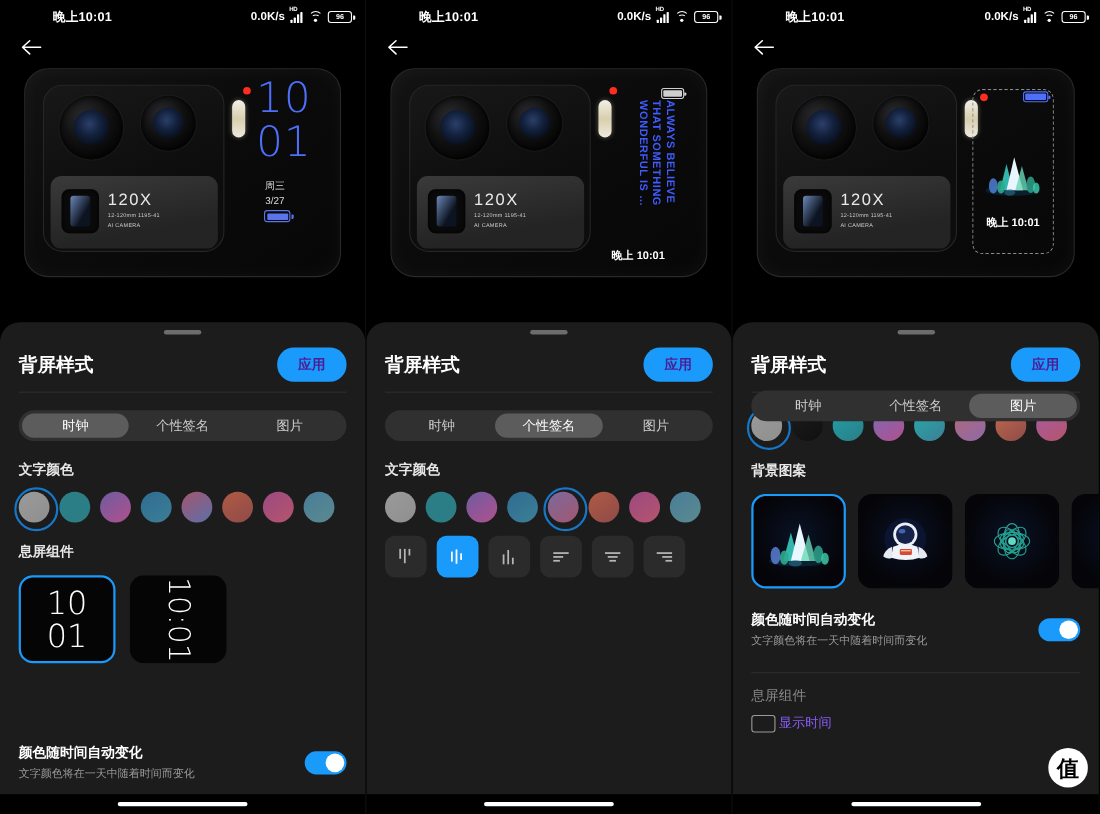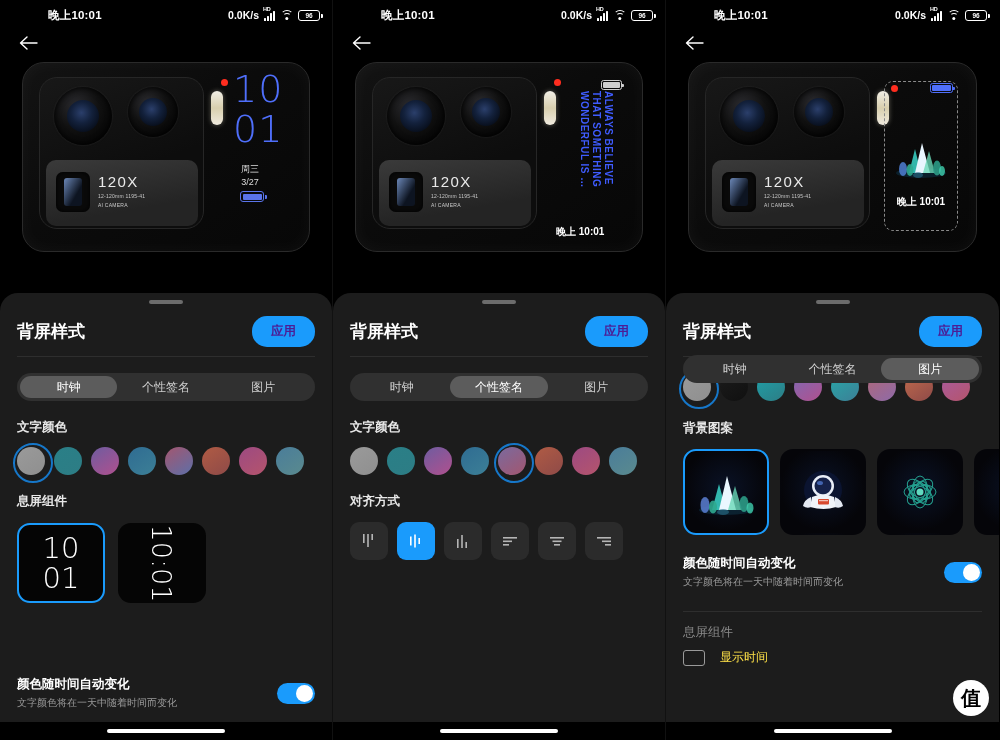--- a/index.html
+++ b/index.html
@@ -211,21 +211,21 @@
   .thumbs { display: flex; gap: 11px; margin: 12px 0 0 17px; }
   .thumb { width: 86px; height: 86px; border-radius: 13px; flex: 0 0 auto;
            background: radial-gradient(circle at 50% 45%, #0a1226 0%, #050509 70%);
            border: 2px solid transparent; position: relative; overflow: hidden; cursor: pointer; }
   .thumb.sel { border-color: #1a9bfc; }
   .thumb > * { position: absolute; left: 50%; top: 50%; transform: translate(-50%,-50%); }
 
   .peek-swatches { display: flex; gap: 9px; margin: -2px 0 0 17px; }
   .peek-swatches .sw { height: 28px; }
 
-  .widget-row { display:flex; align-items:center; gap:15px; margin: 8px 17px 0; color:#fde047; }
+  .widget-row { display:flex; align-items:center; gap:3px; margin: 8px 17px 0; color:#8b5cf6; }
   .widget-chip { width: 22px; height: 16px; border: 1.4px solid #9a9a9a; border-radius: 3px; }
   .widget-txt { font-size: 12px; }
 
   .homebar { position: absolute; left: 0; right: 0; bottom: 0; height: 18px;
              background: #000; display: flex; align-items: center; justify-content: center; }
   .homebar i { display: block; width: 118px; height: 4px; border-radius: 2px; background: #fff; }
 
   
   .watermark { position: absolute; right: 10px; bottom: 24px; display: flex;
                align-items: center; gap: 8px; z-index: 40; }
@@ -452,21 +452,20 @@
         <div class="sw" style="background:linear-gradient(145deg,#9a9a9a,#8f8f8f)"></div>
         <div class="sw" style="background:linear-gradient(145deg,#2a7f87,#2d7d85)"></div>
         <div class="sw" style="background:linear-gradient(145deg,#6e5ca0,#b0508e)"></div>
         <div class="sw" style="background:linear-gradient(145deg,#2f6c92,#3c7f96)"></div>
         <div class="sw sel" style="background:linear-gradient(145deg,#7a6a9e,#a3566f)"></div>
         <div class="sw" style="background:linear-gradient(145deg,#b05b44,#8e4a48)"></div>
         <div class="sw" style="background:linear-gradient(145deg,#9c4a82,#b5546c)"></div>
         <div class="sw" style="background:linear-gradient(145deg,#4a7d9a,#5a8a8e)"></div>
       </div>
 
-      <div class="section-label">对齐方式</div>
       <div class="align-row">
         <div class="align-btn">
           <svg width="18" height="18" viewBox="0 0 18 18">
               <rect x="3" y="2" width="1.6" height="9" fill="#b5b5b5"></rect>
               <rect x="7.2" y="2" width="1.6" height="13" fill="#b5b5b5"></rect>
               <rect x="11.4" y="2" width="1.6" height="6" fill="#b5b5b5"></rect>
             </svg>
         </div>
         <div class="align-btn sel">
           <svg width="18" height="18" viewBox="0 0 18 18">

